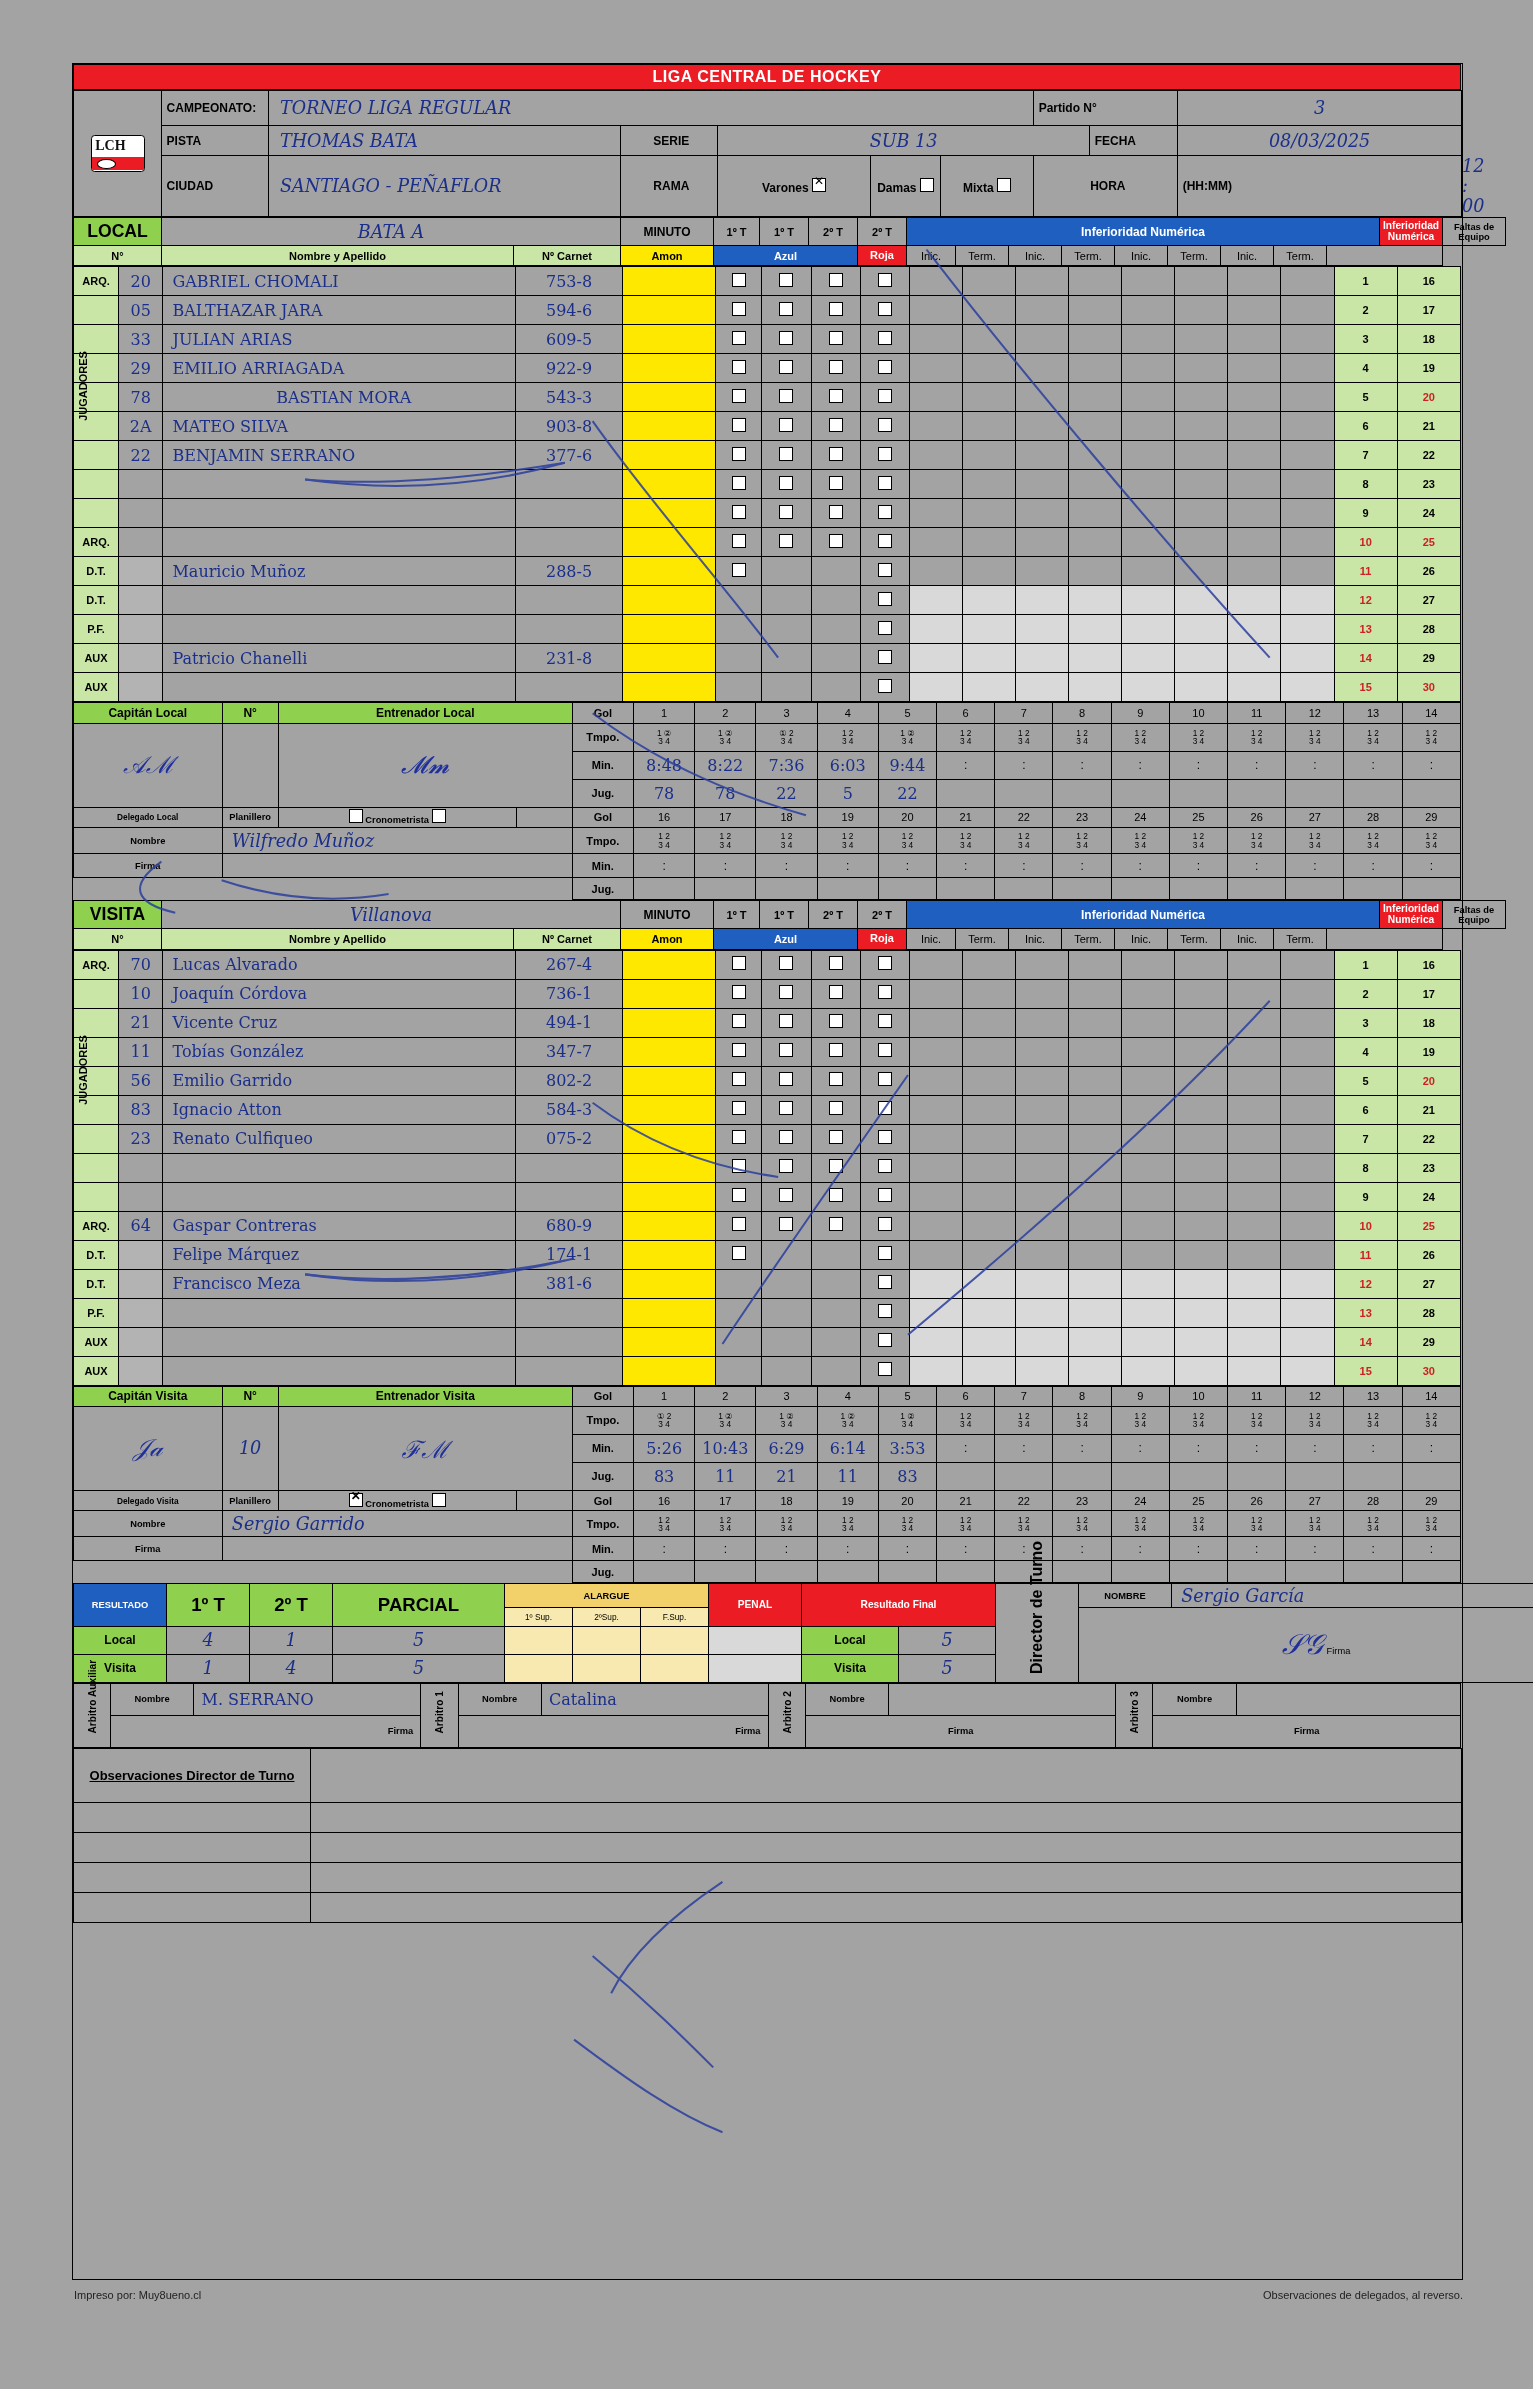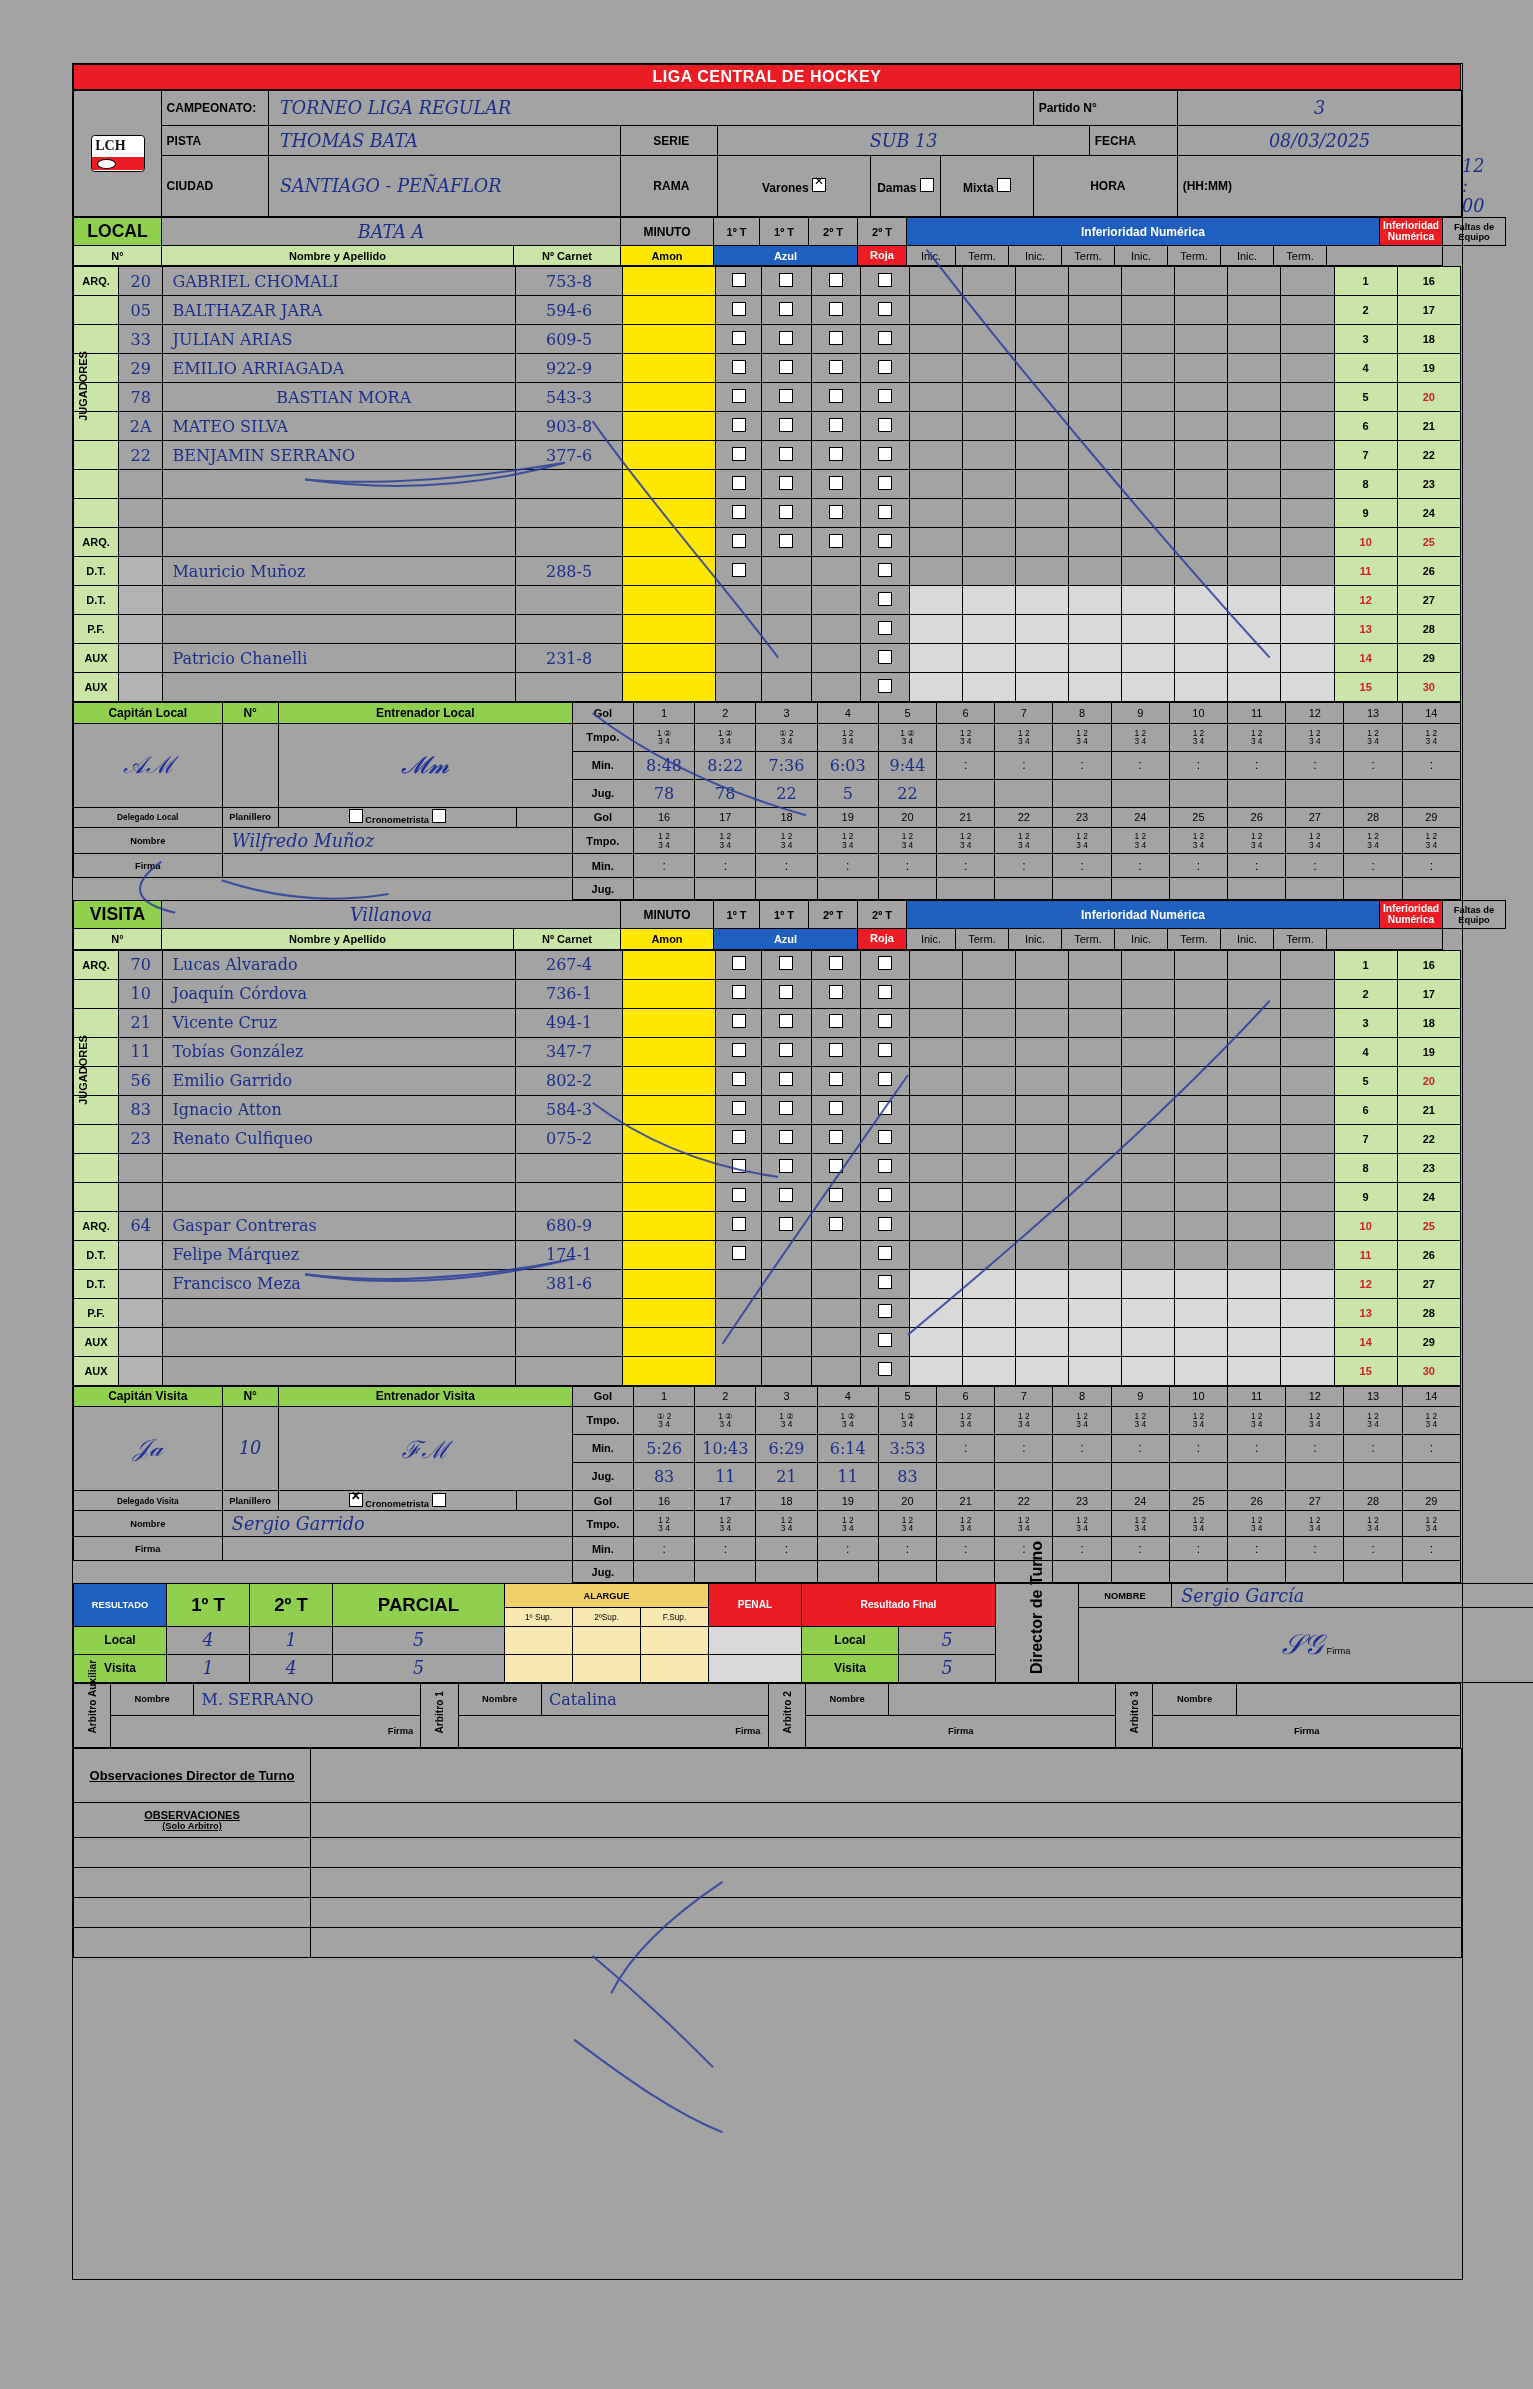--- a/index.html
+++ b/index.html
@@ -1377,27 +1377,20 @@
 <table style="width:1388px;table-layout:fixed;text-decoration:underline;">
   <colgroup>
           <col style="width:237px">
           <col style="width:1151px">
         </colgroup>
   <tbody>
           <tr style="height:54px">
     <td class="bold" style="font-size:13px">Observaciones Director de Turno</td>
     <td></td>
   </tr>
-  <tr style="height:35px">
-    <td class="bold" style="font-size:11px">
-      <div>OBSERVACIONES</div>
-      <div class="small">(Solo Arbitro)</div>
-    </td>
-    <td></td>
-  </tr>
   <tr style="height:30px">
             <td></td>
             <td></td>
           </tr>
   <tr style="height:30px">
             <td></td>
             <td></td>
           </tr>
   <tr style="height:30px">
             <td></td>
@@ -1425,14 +1418,18 @@
     <path d="M1290 1010 C 1180 1130, 1020 1270, 900 1370"></path>
     <path d="M560 1120 C 620 1165, 690 1190, 760 1200"></path>
     <path d="M700 1960 C 640 2000, 600 2040, 580 2080"></path>
     <path d="M560 2040 C 620 2090, 660 2130, 690 2160"></path>
     <path d="M540 2130 C 600 2175, 650 2210, 700 2230"></path>
   </g>
 </svg>
 
 </div>
 
+<div class="footer">
+  <span>Impreso por: Muy8ueno.cl</span>
+  <span>Observaciones de delegados, al reverso.</span>
 </div>
+</div>
 
 
 </body></html>

